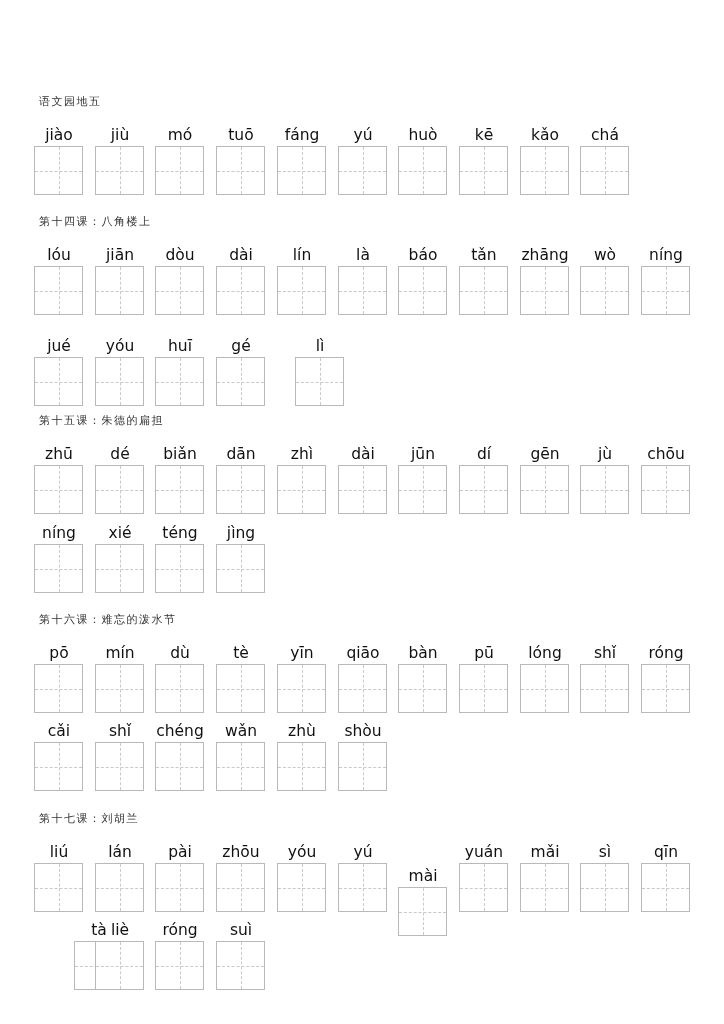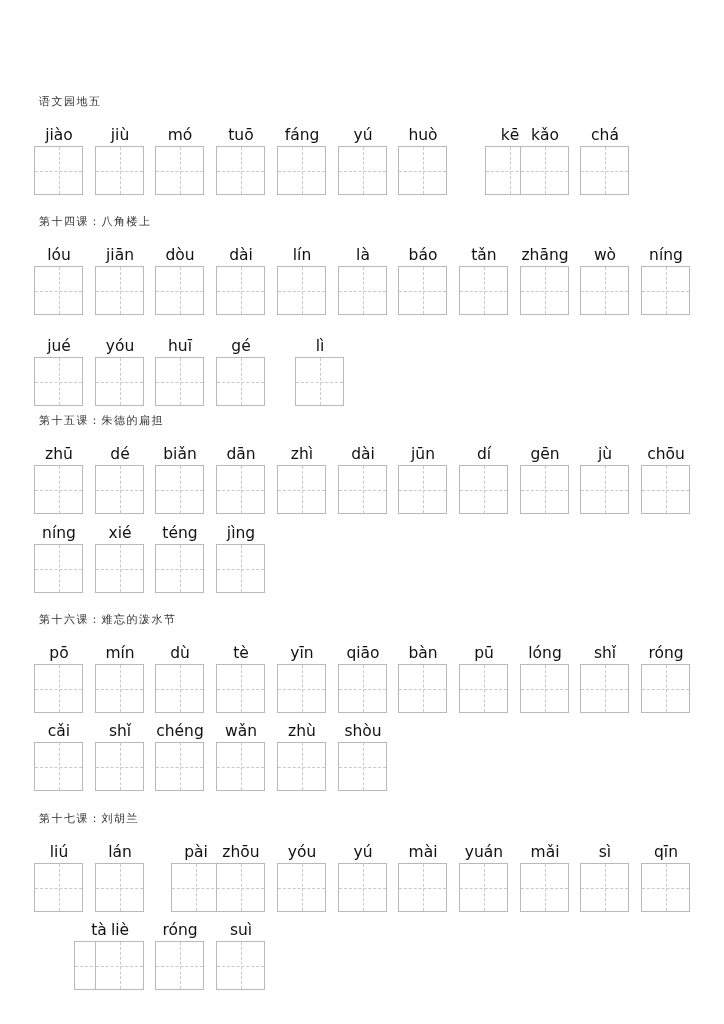--- a/index.html
+++ b/index.html
@@ -66,21 +66,21 @@
           <div class="h"></div>
         </div>
       </div>
       <div class="cell" style="left: 364px;">
         <div class="py">huò</div>
         <div class="box">
           <div class="v"></div>
           <div class="h"></div>
         </div>
       </div>
-      <div class="cell" style="left: 425px; margin-left: 26px;">
+      <div class="cell" style="left: 425px;">
         <div class="py">kē</div>
         <div class="box">
           <div class="v"></div>
           <div class="h"></div>
         </div>
       </div>
       <div class="cell" style="left: 486px;">
         <div class="py">kǎo</div>
         <div class="box">
           <div class="v"></div>
@@ -455,21 +455,21 @@
           <div class="h"></div>
         </div>
       </div>
       <div class="cell" style="left: 61px;">
         <div class="py">lán</div>
         <div class="box">
           <div class="v"></div>
           <div class="h"></div>
         </div>
       </div>
-      <div class="cell" style="left: 137px;">
+      <div class="cell" style="left: 121px;">
         <div class="py">pài</div>
         <div class="box">
           <div class="v"></div>
           <div class="h"></div>
         </div>
       </div>
       <div class="cell" style="left: 182px;">
         <div class="py">zhōu</div>
         <div class="box">
           <div class="v"></div>
@@ -483,21 +483,21 @@
           <div class="h"></div>
         </div>
       </div>
       <div class="cell" style="left: 304px;">
         <div class="py">yú</div>
         <div class="box">
           <div class="v"></div>
           <div class="h"></div>
         </div>
       </div>
-      <div class="cell" style="left: 364px;">
+      <div class="cell" style="left: 364px; margin-top: 24px;">
         <div class="py">mài</div>
         <div class="box">
           <div class="v"></div>
           <div class="h"></div>
         </div>
       </div>
       <div class="cell" style="left: 425px;">
         <div class="py">yuán</div>
         <div class="box">
           <div class="v"></div>

